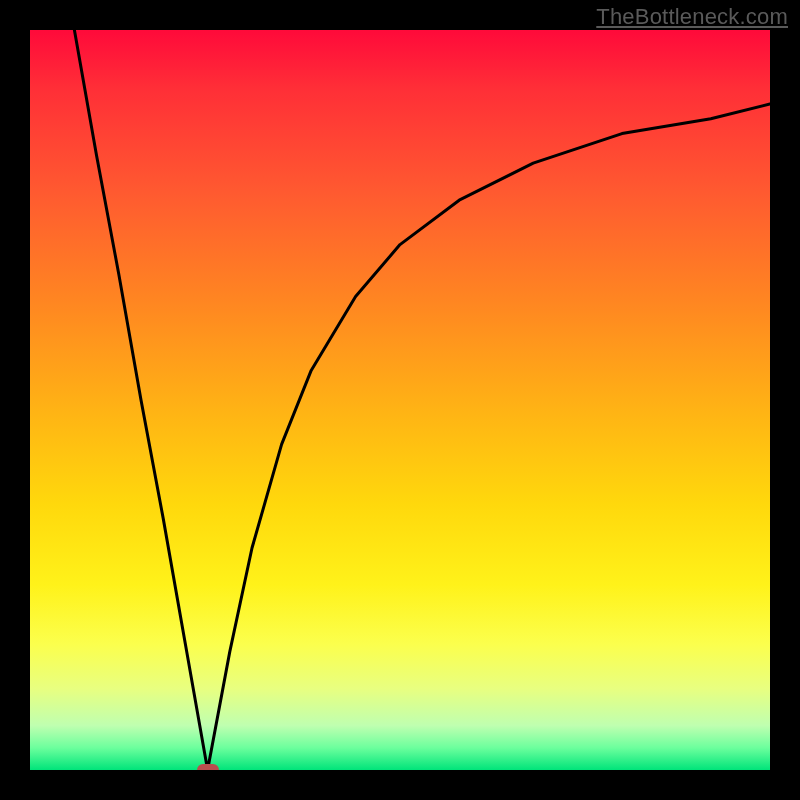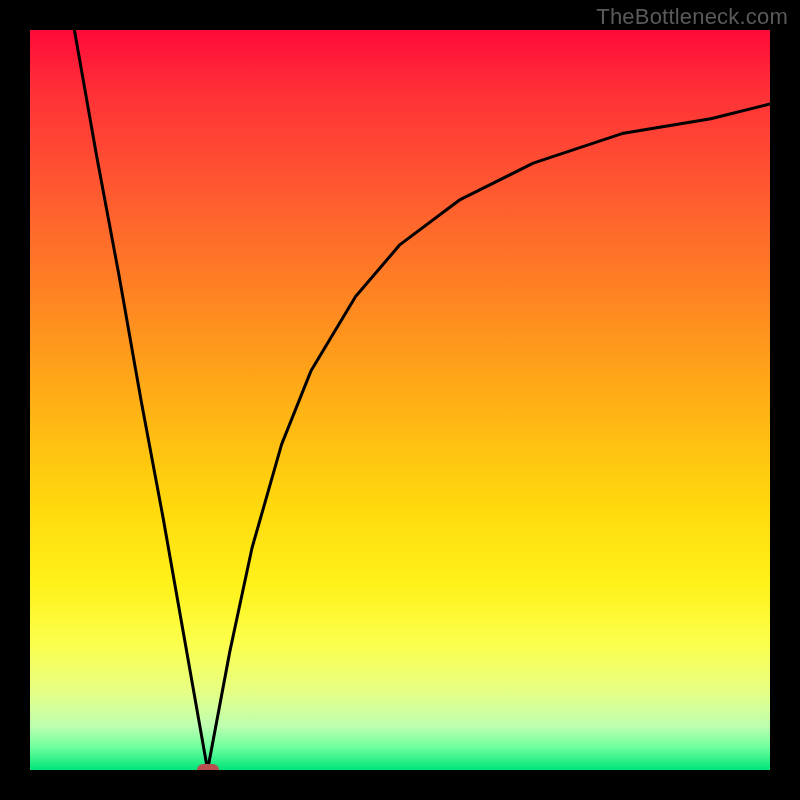--- a/index.html
+++ b/index.html
@@ -19,20 +19,21 @@
   }
   .watermark {
     position: absolute;
     top: 4px;
     right: 12px;
     color: #5a5a5a;
     font-size: 22px;
     font-weight: 500;
     letter-spacing: 0.2px;
     z-index: 10;
+    text-decoration: underline;
   }
   .plot-area {
     position: absolute;
     left: 30px;
     top: 30px;
     width: 740px;
     height: 740px;
     overflow: hidden;
   }
   .gradient {

